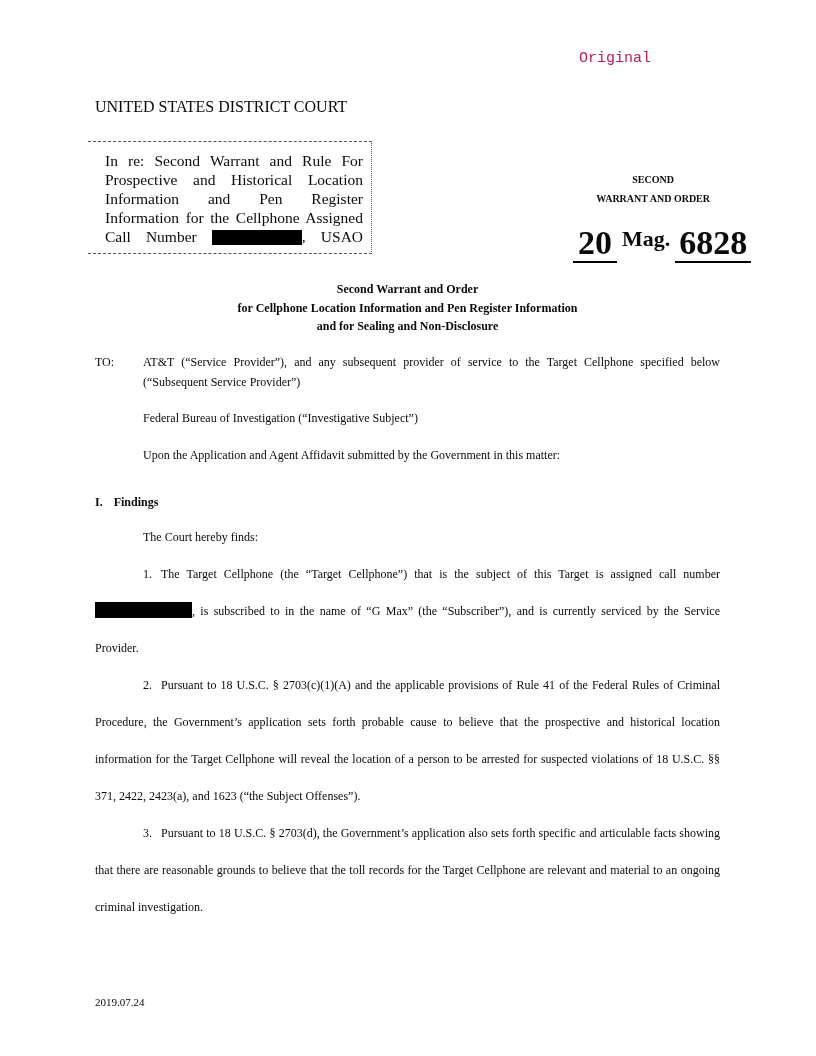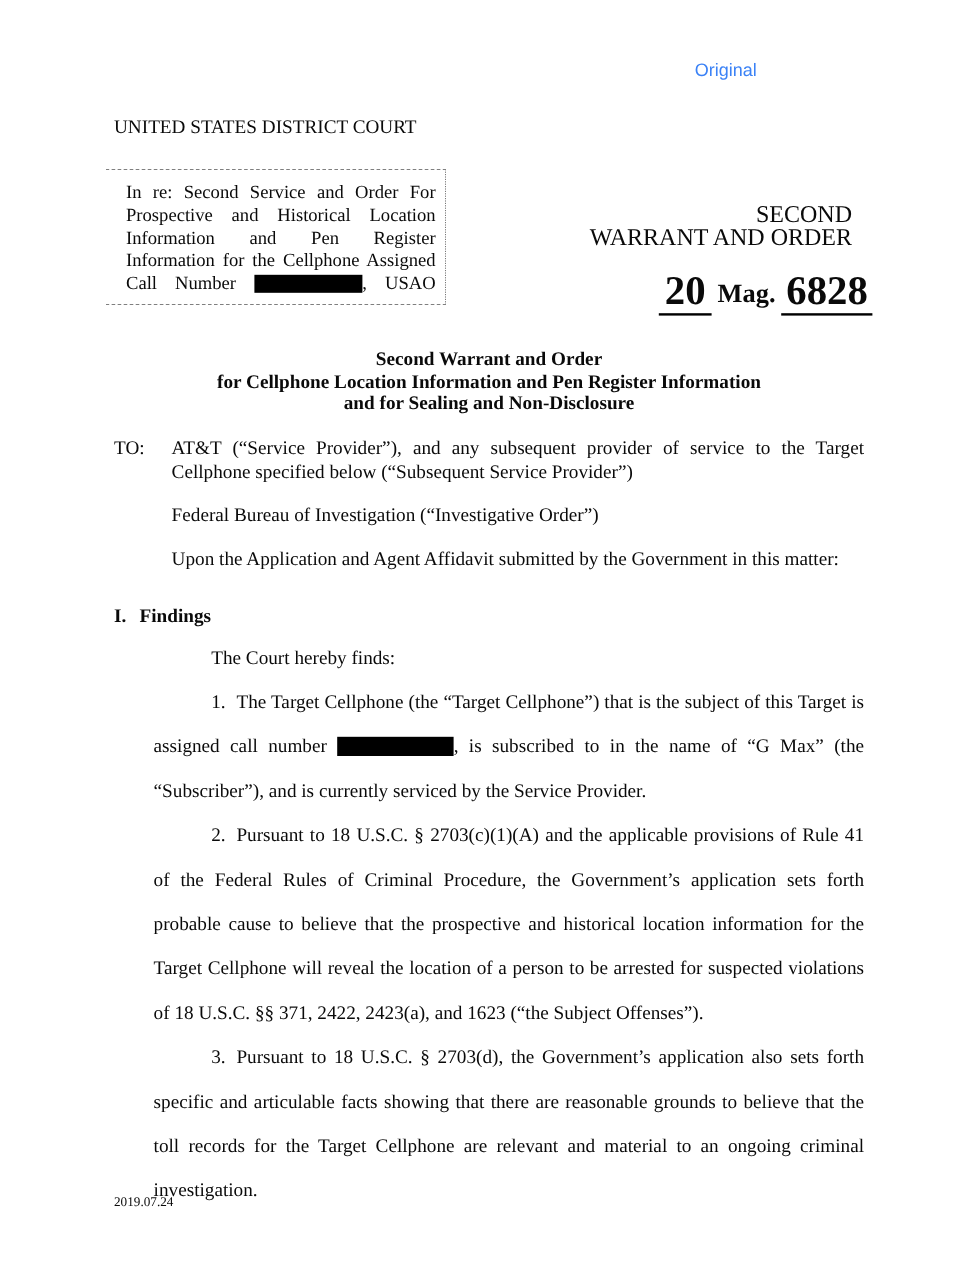--- a/index.html
+++ b/index.html
@@ -48,87 +48,87 @@
     display: inline-block;
     background: #000;
     vertical-align: -3px;
   }
   .redaction-caption { width: 90px; height: 15px; }
   .redaction-para { width: 97px; height: 16px; }
   .warrant-label {
     position: absolute;
     right: 106px;
     top: 170px;
-    text-align: right;
-    font-size: 20px;
-    font-weight: normal;
+    text-align: center;
+    font-size: 10px;
+    font-weight: bold;
     line-height: 19px;
   }
   .case-number {
     position: absolute;
-    left: 549px;
+    left: 573px;
     top: 226px;
     display: flex;
-    align-items: center;
+    align-items: flex-start;
     gap: 5px;
   }
   .case-number .big-num {
     font-size: 34px;
     font-weight: bold;
     border-bottom: 2.5px solid #000;
     line-height: 1.0;
   }
   .case-number .num-year { padding: 0 5px 1px 5px; }
   .case-number .num-serial { padding: 0 4px 1px 4px; }
   .case-number .mag-label { font-size: 22px; font-weight: bold; }
   .body-col {
     position: absolute;
     left: 95px;
-    top: 291px;
+    top: 280px;
     width: 625px;
-    font-size: 16px;
+    font-size: 12px;
     line-height: 19px;
   }
   .doc-title { text-align: center; font-weight: bold; line-height: 18.7px; }
   .to-block {
     margin-top: 17px;
     position: relative;
     padding-left: 48px;
     text-align: justify;
     line-height: 19.5px;
   }
   .to-label { position: absolute; left: 0; top: 0; }
   .agency-line { margin-top: 17px; padding-left: 48px; }
   .upon-line { margin-top: 18px; padding-left: 48px; }
   .findings-heading { margin-top: 28px; font-weight: bold; }
   .findings-heading .rnum { margin-right: 11px; }
-  .ds { line-height: 37px; margin-left: 33px; }
+  .ds { line-height: 37px; }
   .court-finds { margin-top: 7px; text-indent: 48px; }
   .num-para { text-indent: 48px; text-align: justify; }
   .para-num { margin-right: 9px; }
   .footer-date {
     position: absolute;
     left: 95px;
     top: 996px;
     font-size: 11px;
   }
 </style>
 </head>
 <body>
 
 <div class="page">
 
-  <div class="original-stamp" style="color: #3b82f6;">Original</div>
+  <div class="original-stamp" style="color: #be185d; font-family: Liberation Mono, monospace;">Original</div>
 
   <div class="court-header">
     <div>UNITED STATES DISTRICT COURT</div>
   </div>
 
   <div class="caption-box">
-    <div class="cap-line cap-just">In re: Second Service and Order For</div>
+    <div class="cap-line cap-just">In re: Second Warrant and Rule For</div>
     <div class="cap-line cap-just">Prospective and Historical Location</div>
     <div class="cap-line cap-just">Information and Pen Register</div>
     <div class="cap-line cap-just">Information for the Cellphone Assigned</div>
     <div class="cap-line cap-just">
       <span>Call Number</span>
       <span class="redaction redaction-caption"></span><span>, USAO</span>
     </div>
   </div>
 
   <div class="warrant-label">
@@ -148,21 +148,21 @@
       <div>Second Warrant and Order</div>
       <div>for Cellphone Location Information and Pen Register Information</div>
       <div>and for Sealing and Non-Disclosure</div>
     </div>
 
     <div class="to-block">
       <span class="to-label">TO:</span>
       <span>AT&amp;T (“Service Provider”), and any subsequent provider of service to the Target Cellphone specified below (“Subsequent Service Provider”)</span>
     </div>
 
-    <div class="agency-line">Federal Bureau of Investigation (“Investigative Order”)</div>
+    <div class="agency-line">Federal Bureau of Investigation (“Investigative Subject”)</div>
 
     <div class="upon-line">Upon the Application and Agent Affidavit submitted by the Government in this matter:</div>
 
     <div class="findings-heading">
       <span class="rnum">I.</span><span>Findings</span>
     </div>
 
     <div class="ds">
       <div class="court-finds">The Court hereby finds:</div>
 

